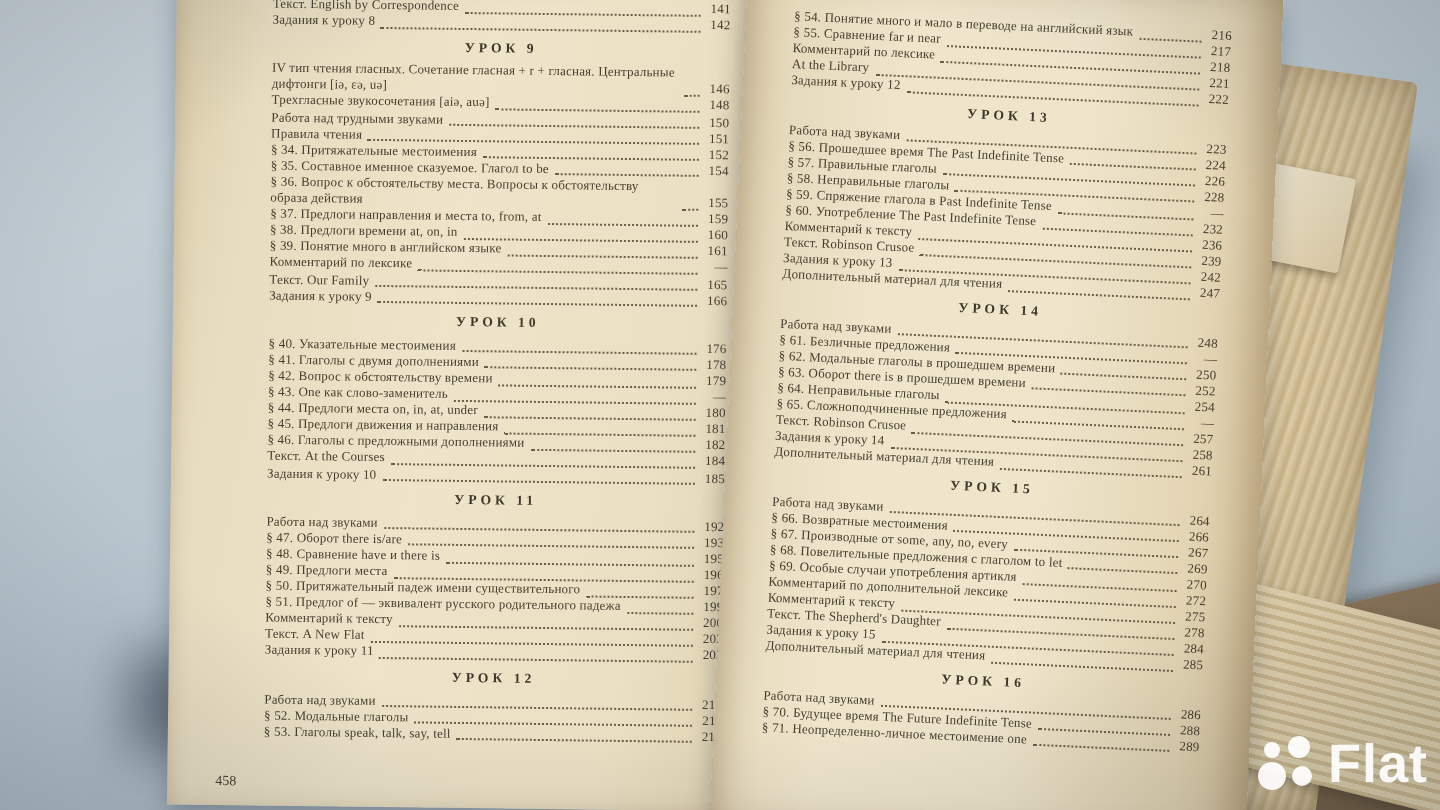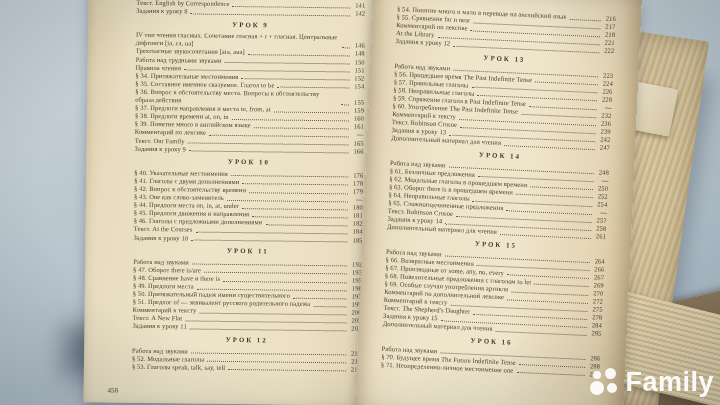--- a/index.html
+++ b/index.html
@@ -514,15 +514,15 @@
 
   <div class="vignette"></div>
 
   <div class="watermark">
     <span class="wm-dots">
       <i class="d d1"></i>
         <i class="d d2"></i>
         <i class="d d3"></i>
         <i class="d d4"></i>
     </span>
-    <span class="wm-text">Family</span>
+    <span class="wm-text">Flat</span>
   </div>
 </div>
 
 </body></html>

